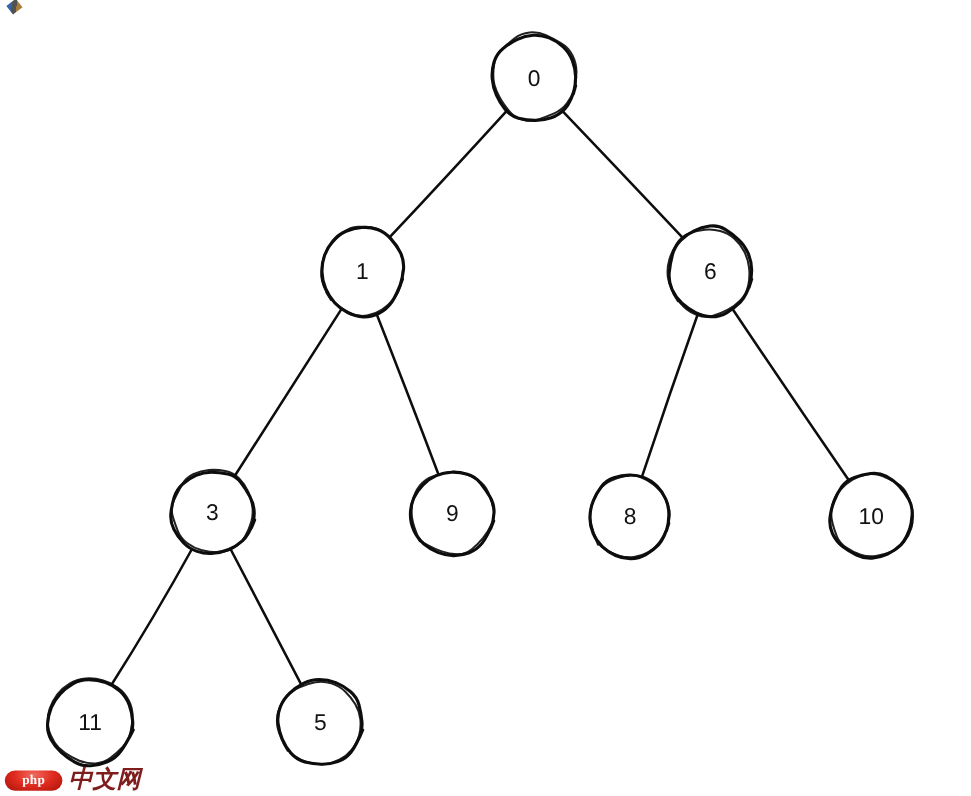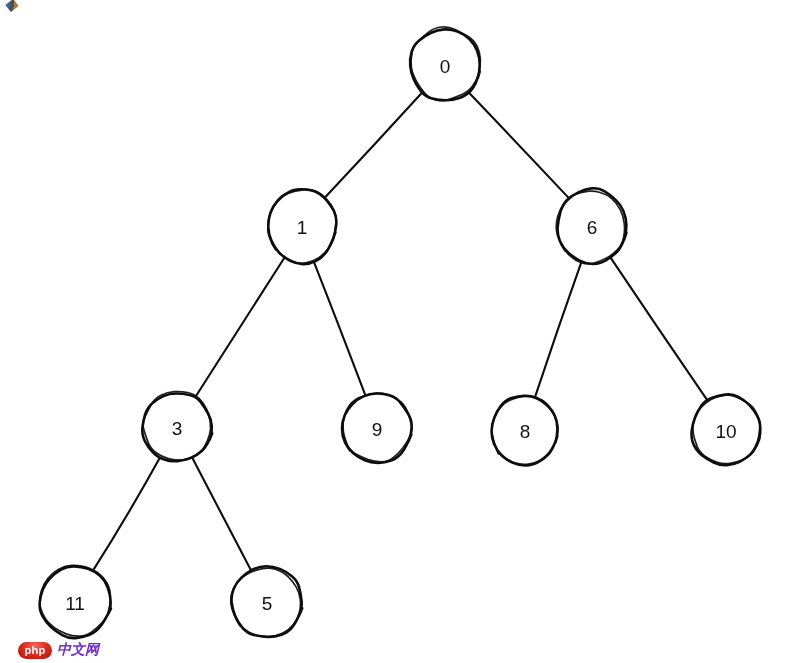--- a/index.html
+++ b/index.html
@@ -70,36 +70,35 @@
     bottom: 3px;
     display: flex;
     align-items: center;
     gap: 5px;
     height: 20px;
   }
   .wm-badge {
     display: inline-flex;
     align-items: center;
     justify-content: center;
-    width: 34px;
+    width: 48px;
     height: 17px;
     border-radius: 9px;
     background: radial-gradient(ellipse at 50% 22%, #f06a60 0%, #e02b1d 48%, #a8120a 100%);
     color: #ffffff;
-    font-family: Liberation Sans, sans-serif;
+    font-family: Liberation Serif, serif;
     font-size: 11px;
     font-weight: bold;
     letter-spacing: 0.2px;
     line-height: 1;
-    margin-left: 14px;
   }
   .wm-text {
-    color: #6d28d9;
+    color: #7f1d1d;
     font-family: Liberation Serif, serif;
-    font-size: 14px;
+    font-size: 20px;
     font-weight: bold;
     font-style: italic;
     line-height: 1;
   }
 </style>
 </head>
 <body>
 
 <div id="stage">
 

